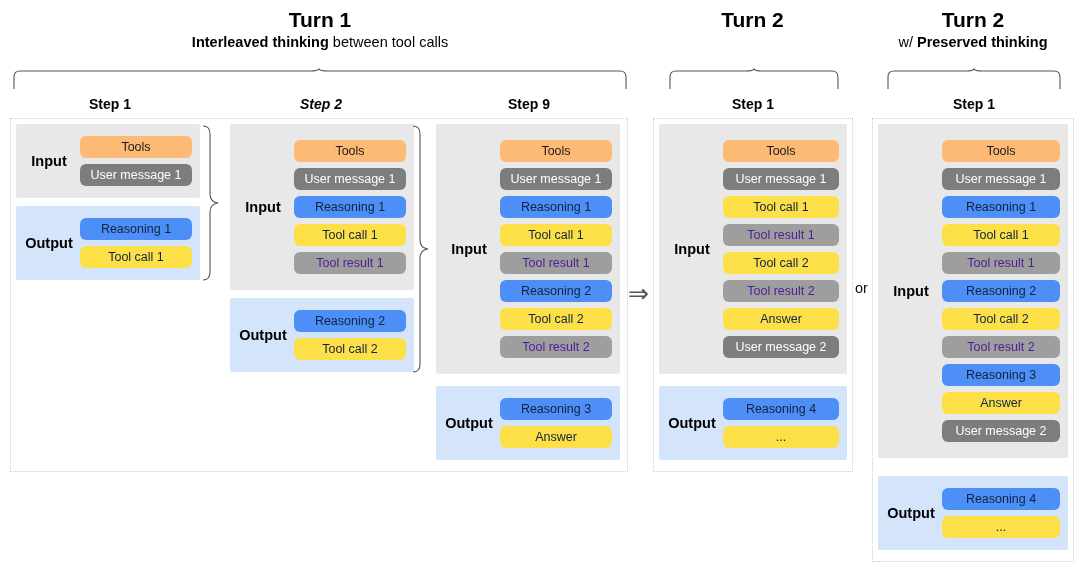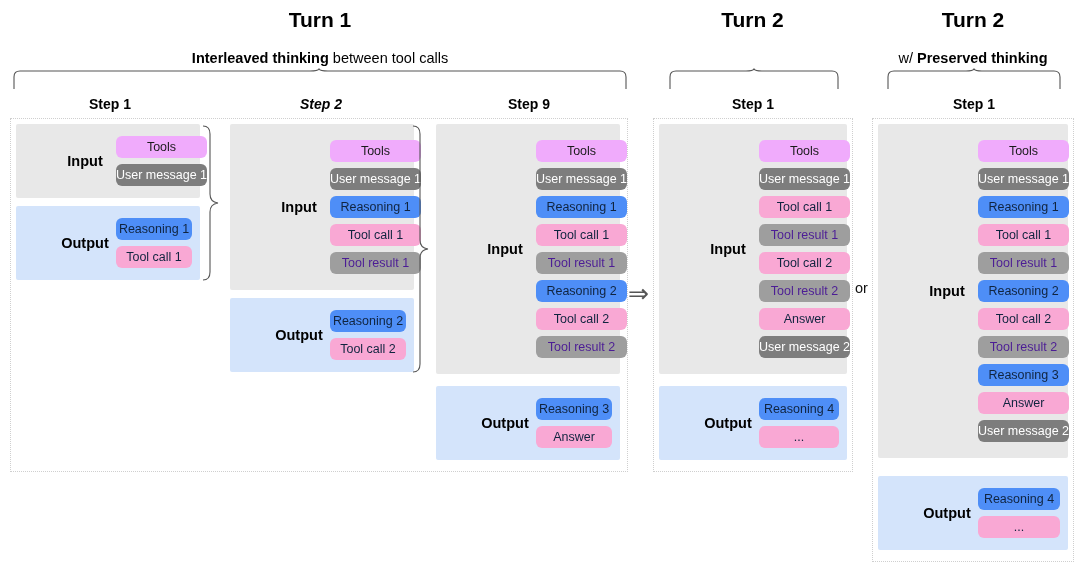--- a/index.html
+++ b/index.html
@@ -9,21 +9,21 @@
     background: #ffffff;
     font-family: "Liberation Sans", sans-serif;
     color: #000;
     position: relative;
     overflow: hidden;
   }
 
   
   .hdr { position: absolute; text-align: center; }
   .hdr-title { font-size: 21px; font-weight: bold; line-height: 20px; }
-  .hdr-sub { font-size: 14.5px; line-height: 19px; margin-top: 19px; white-space: nowrap; }
+  .hdr-sub { font-size: 14.5px; line-height: 19px; margin-top: 3px; white-space: nowrap; }
   .hdr-sub b { font-weight: bold; }
 
   .brace-top { position: absolute; }
   .brace-top svg { display: block; }
 
   .steplabel {
     position: absolute; text-align: center;
     font-size: 14px; font-weight: bold;
   }
 
@@ -40,41 +40,40 @@
     border-radius: 2px;
   }
   .panel.input  { background: #e8e8e8; }
   .panel.output { background: #d4e4fb; }
 
   .panel-label {
     font-size: 14.5px; font-weight: bold;
     width: 64px; text-align: center;
     flex: 0 0 auto;
     padding-left: 2px;
-    margin-left: 36px;
   }
   .panel-stack {
     flex: 1 1 auto;
     display: flex; flex-direction: column;
     gap: 6px;
     padding: 8px 8px 8px 0;
   }
 
   .pill {
     height: 22px; line-height: 22px;
     border-radius: 6px;
     font-size: 12.5px;
     text-align: center;
     white-space: nowrap;
     overflow: hidden;
   }
-  .pill.tools     { background: #f0abfc; color: #1a1a1a; }
+  .pill.tools     { background: #fdba74; color: #1a1a1a; }
   .pill.message   { background: #7d7d7d; color: #ffffff; }
   .pill.reasoning { background: #4e8ef7; color: #10243f; }
-  .pill.action    { background: #f9a8d4; color: #10243f; }
+  .pill.action    { background: #fde047; color: #10243f; }
   .pill.result    { background: #9e9e9e; color: #4c1d95; }
 
   
   .brace-side { position: absolute; }
   .brace-side svg { display: block; }
 
   
   .arrow {
     position: absolute;
     font-size: 25px; line-height: 1;

